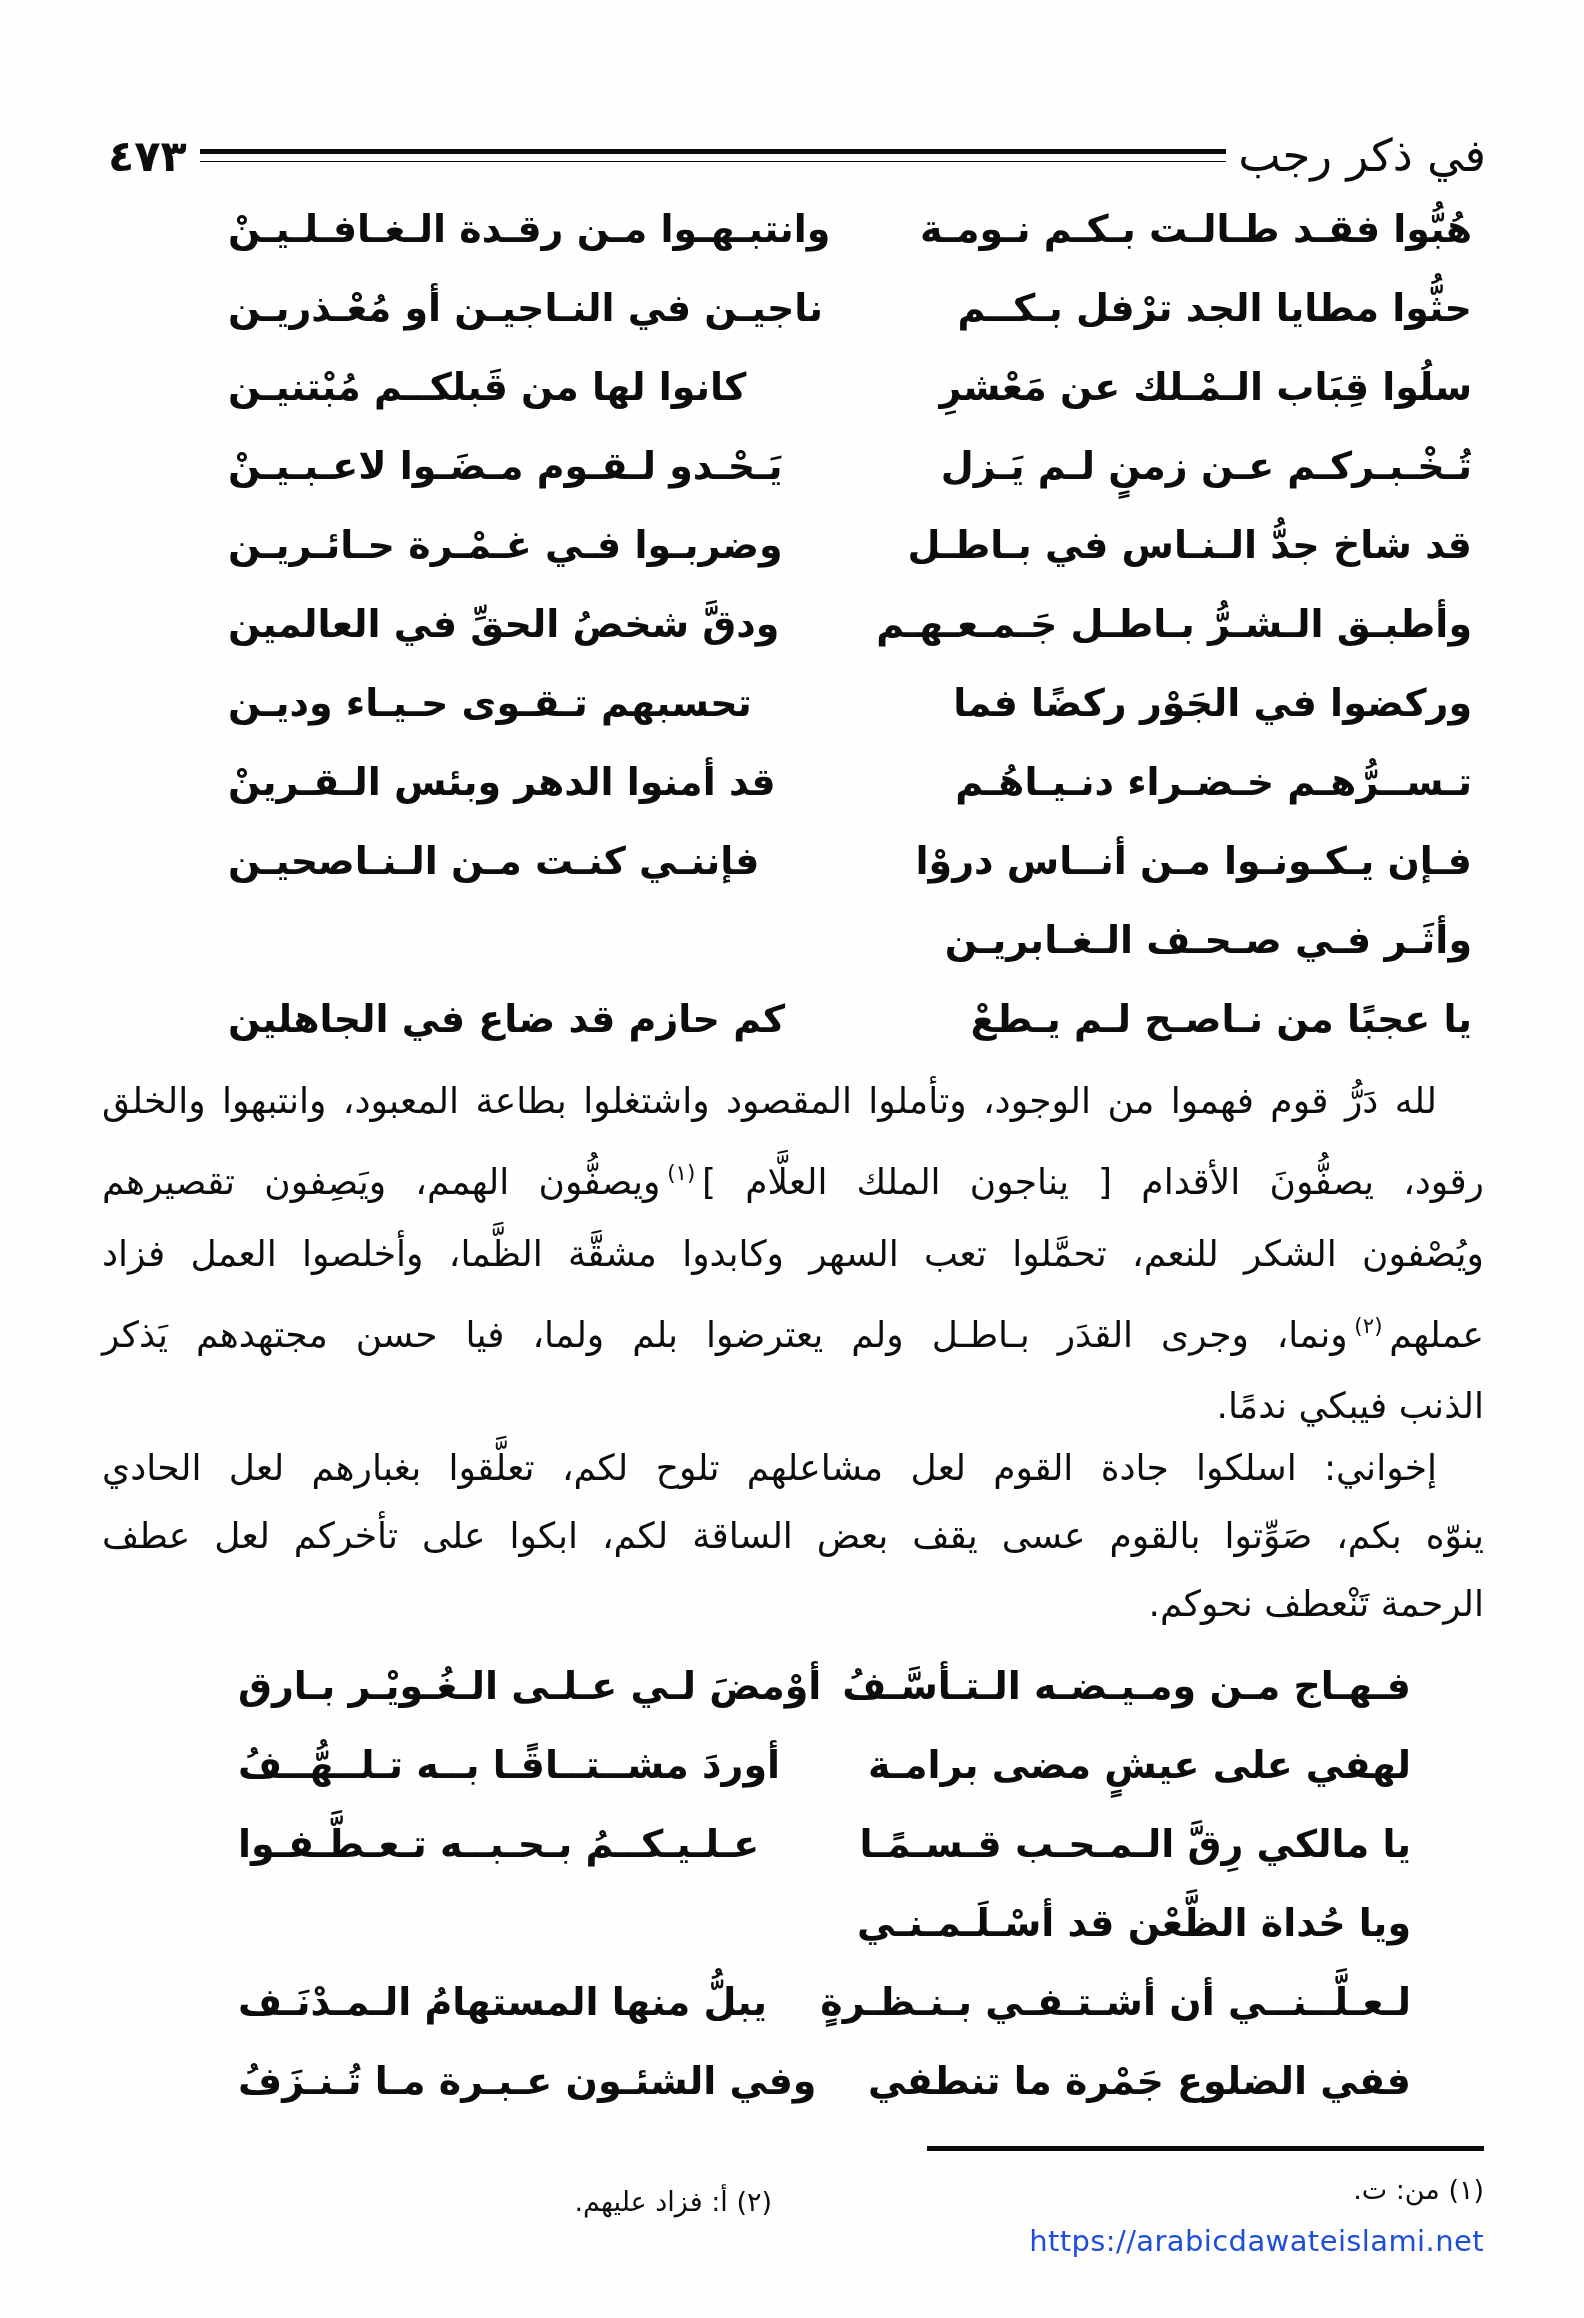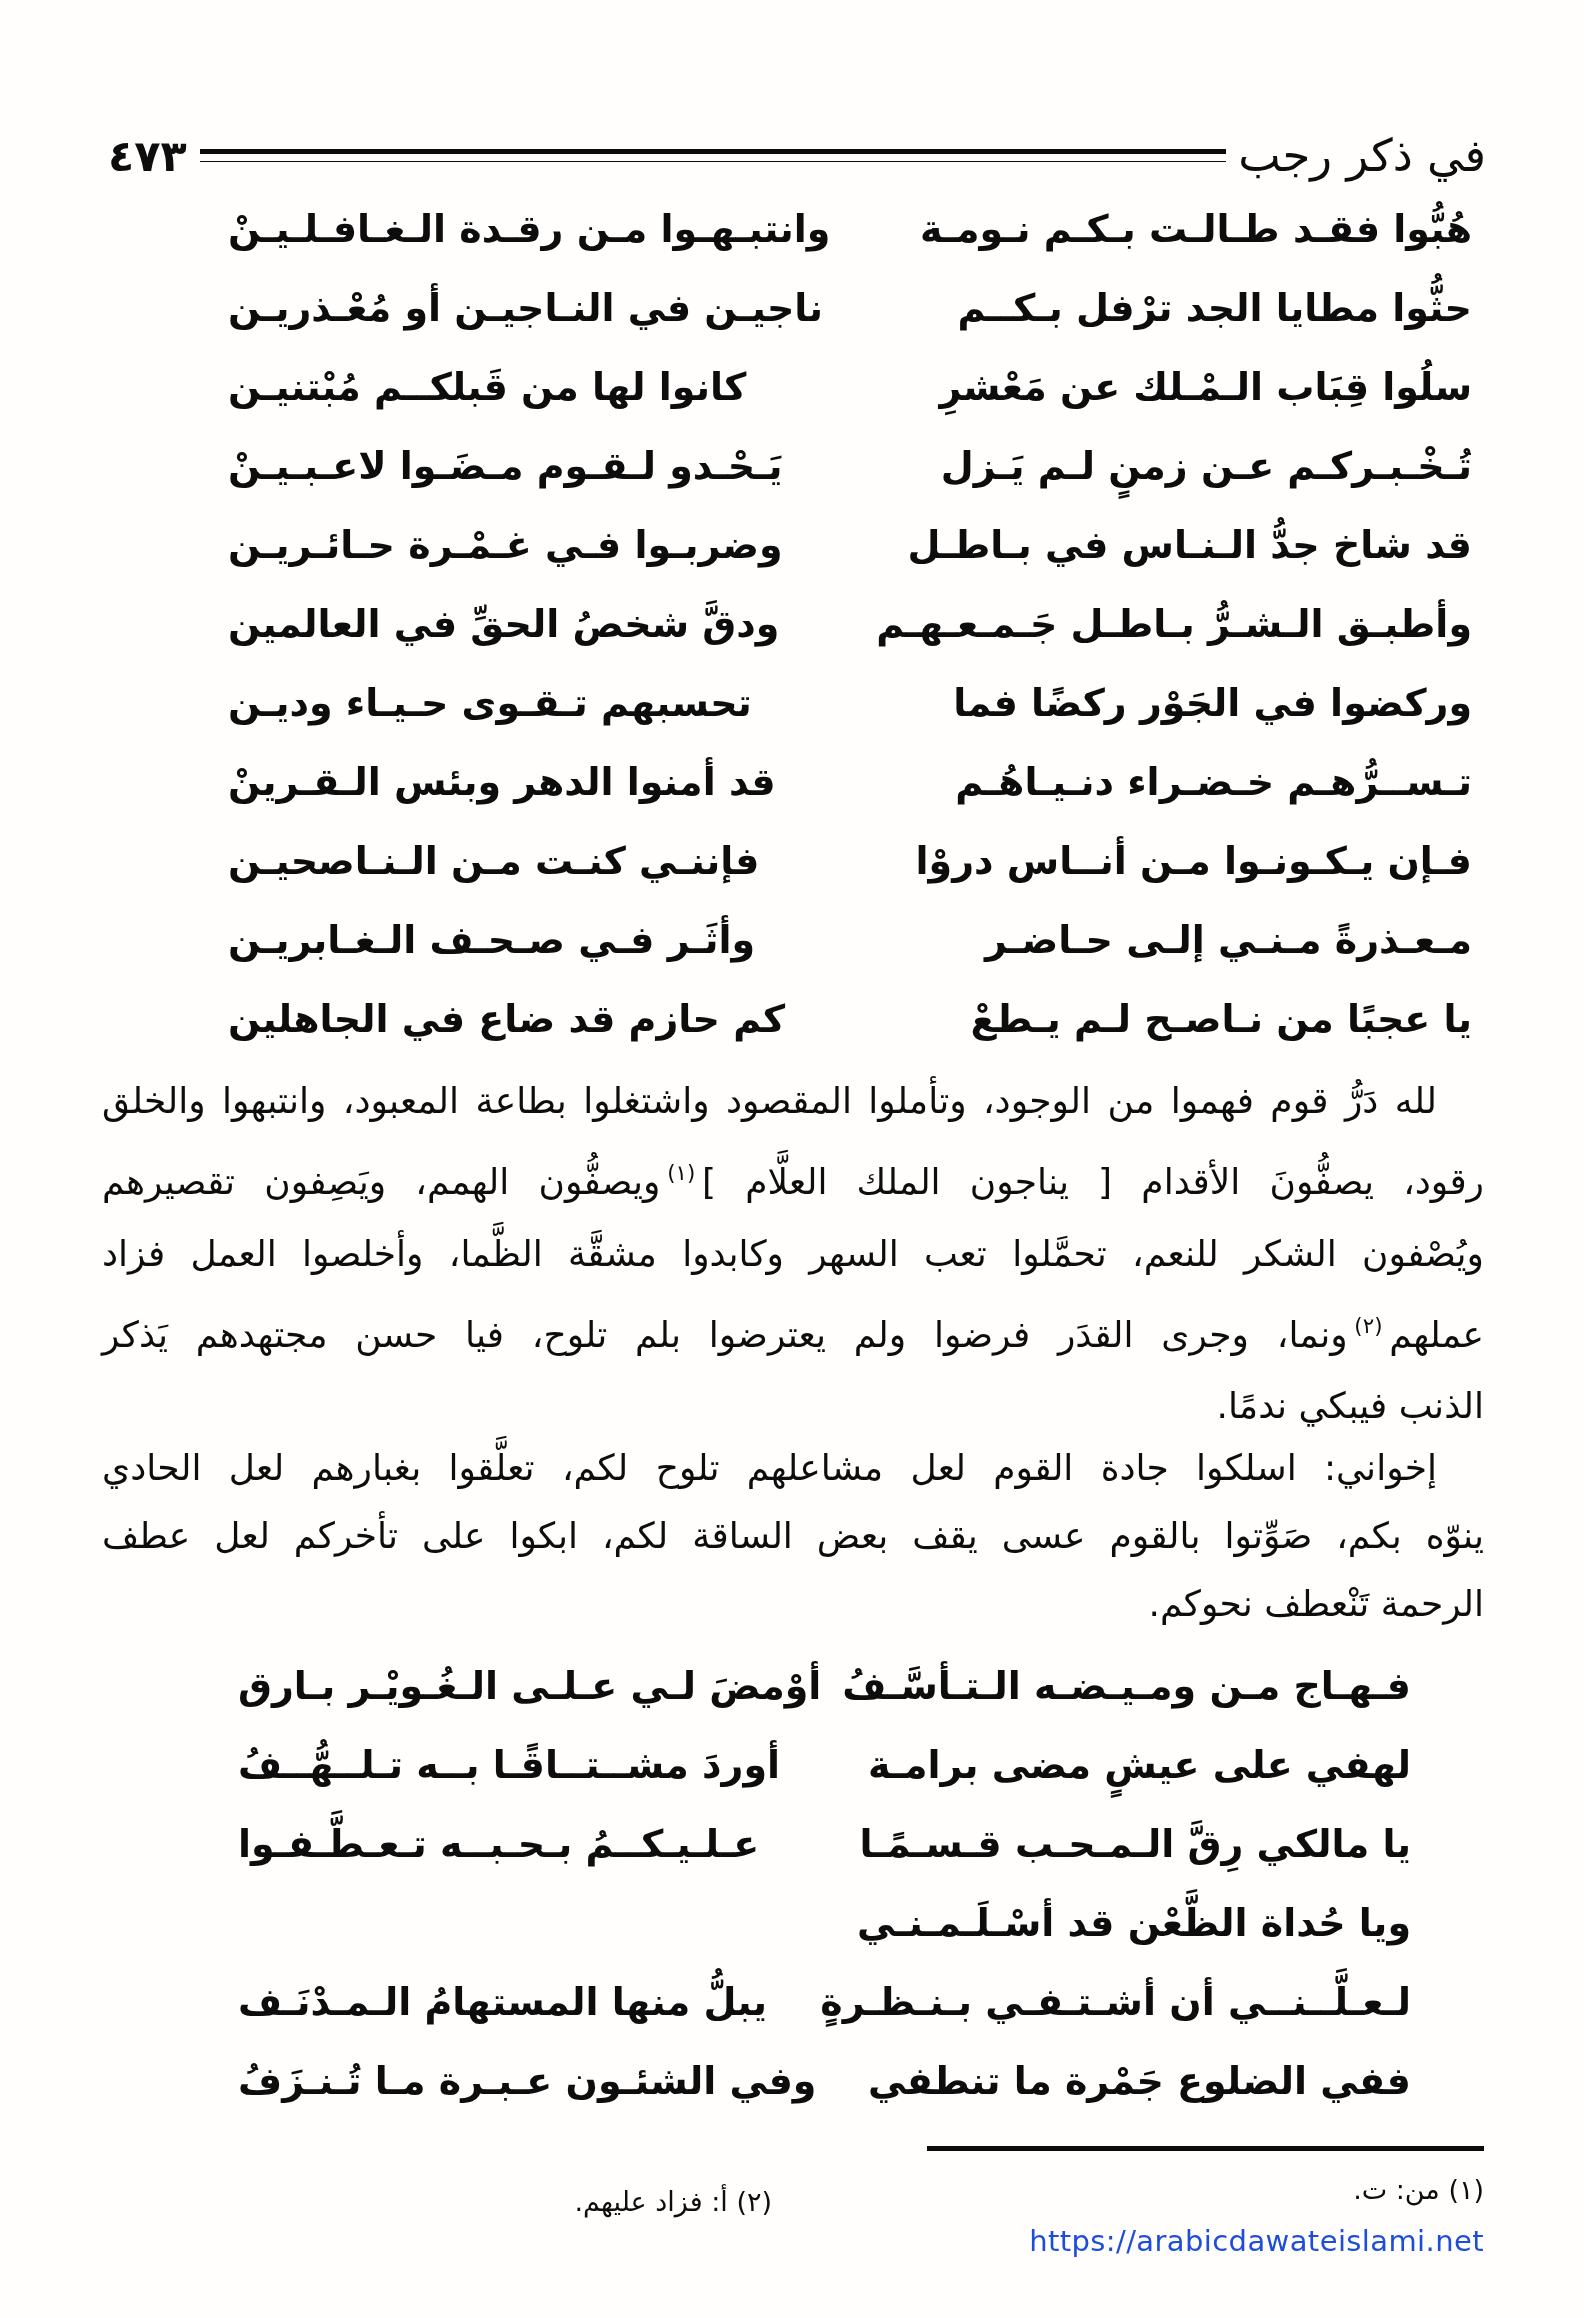--- a/index.html
+++ b/index.html
@@ -157,34 +157,33 @@
     </div>
     <div class="verse-row">
       <div class="hemi right">تـســرُّهـم خـضـراء دنـيـاهُـم</div>
       <div class="hemi left">قد أمنوا الدهر وبئس الـقـرينْ</div>
     </div>
     <div class="verse-row">
       <div class="hemi right">فـإن يـكـونـوا مـن أنــاس دروْا</div>
       <div class="hemi left">فإننـي كنـت مـن الـنـاصحيـن</div>
     </div>
     <div class="verse-row">
-      <div class="hemi right">مـعـذرةً مـنـي إلـى حـاضـر</div>
       <div class="hemi left">وأثَـر فـي صـحـف الـغـابريـن</div>
     </div>
     <div class="verse-row">
       <div class="hemi right">يا عجبًا من نـاصـح لـم يـطعْ</div>
       <div class="hemi left">كم حازم قد ضاع في الجاهلين</div>
     </div>
   </section>
 
   <section class="prose prose1">
     <p class="prose-line line-first">لله دَرُّ قوم فهموا من الوجود، وتأملوا المقصود واشتغلوا بطاعة المعبود، وانتبهوا والخلق</p>
     <p class="prose-line"><span>رقود، يصفُّونَ الأقدام [ يناجون الملك العلَّام ]</span><sup class="fn-marker">(١)</sup><span>ويصفُّون الهمم، ويَصِفون تقصيرهم</span></p>
     <p class="prose-line">ويُصْفون الشكر للنعم، تحمَّلوا تعب السهر وكابدوا مشقَّة الظَّما، وأخلصوا العمل فزاد</p>
-    <p class="prose-line"><span>عملهم</span><sup class="fn-marker">(٢)</sup><span>ونما، وجرى القدَر فرضوا ولم يعترضوا بلم تلوح، فيا حسن مجتهدهم يَذكر</span></p>
+    <p class="prose-line"><span>عملهم</span><sup class="fn-marker">(٢)</sup><span>ونما، وجرى القدَر بـاطـل ولم يعترضوا بلم ولما، فيا حسن مجتهدهم يَذكر</span></p>
     <p class="prose-line line-last">الذنب فيبكي ندمًا.</p>
   </section>
 
   <section class="prose prose2">
     <p class="prose-line line-first">إخواني: اسلكوا جادة القوم لعل مشاعلهم تلوح لكم، تعلَّقوا بغبارهم لعل الحادي</p>
     <p class="prose-line">ينوّه بكم، صَوِّتوا بالقوم عسى يقف بعض الساقة لكم، ابكوا على تأخركم لعل عطف</p>
     <p class="prose-line line-last">الرحمة تَنْعطف نحوكم.</p>
   </section>
 
   <section class="poem poem2">

